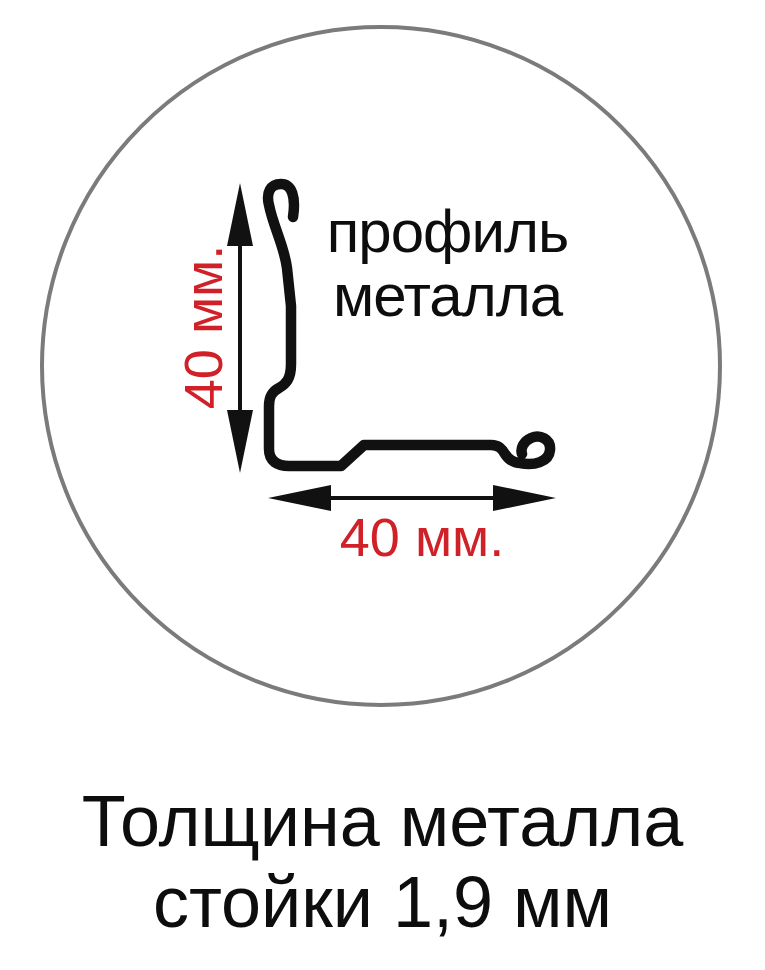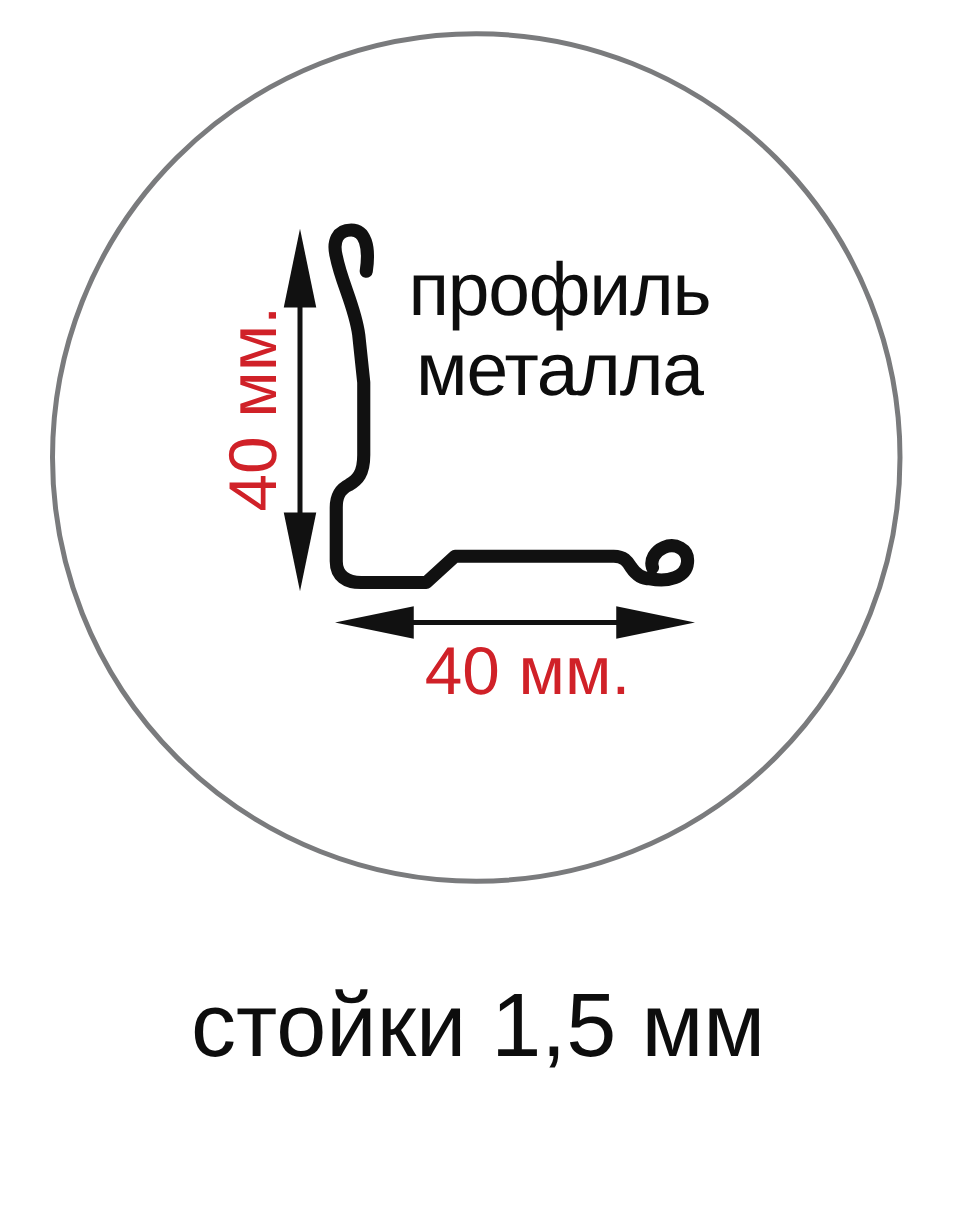--- a/index.html
+++ b/index.html
@@ -108,16 +108,17 @@
   <div class="profile-label" style="color: rgb(13, 13, 13);">
     <div>профиль</div>
     <div>металла</div>
   </div>
 
   <div class="dim-label vertical" style="color: rgb(208, 33, 40);">40 мм.</div>
 
   <div class="dim-label horizontal" style="color: rgb(208, 33, 40);">40 мм.</div>
 
   <div class="caption" style="color: rgb(13, 13, 13);">
-    <div>стойки 1,5 мм</div>
+    <div>Толщина металла</div>
+    <div>стойки 1,9 мм</div>
   </div>
 
 </div>
 
 </body></html>

